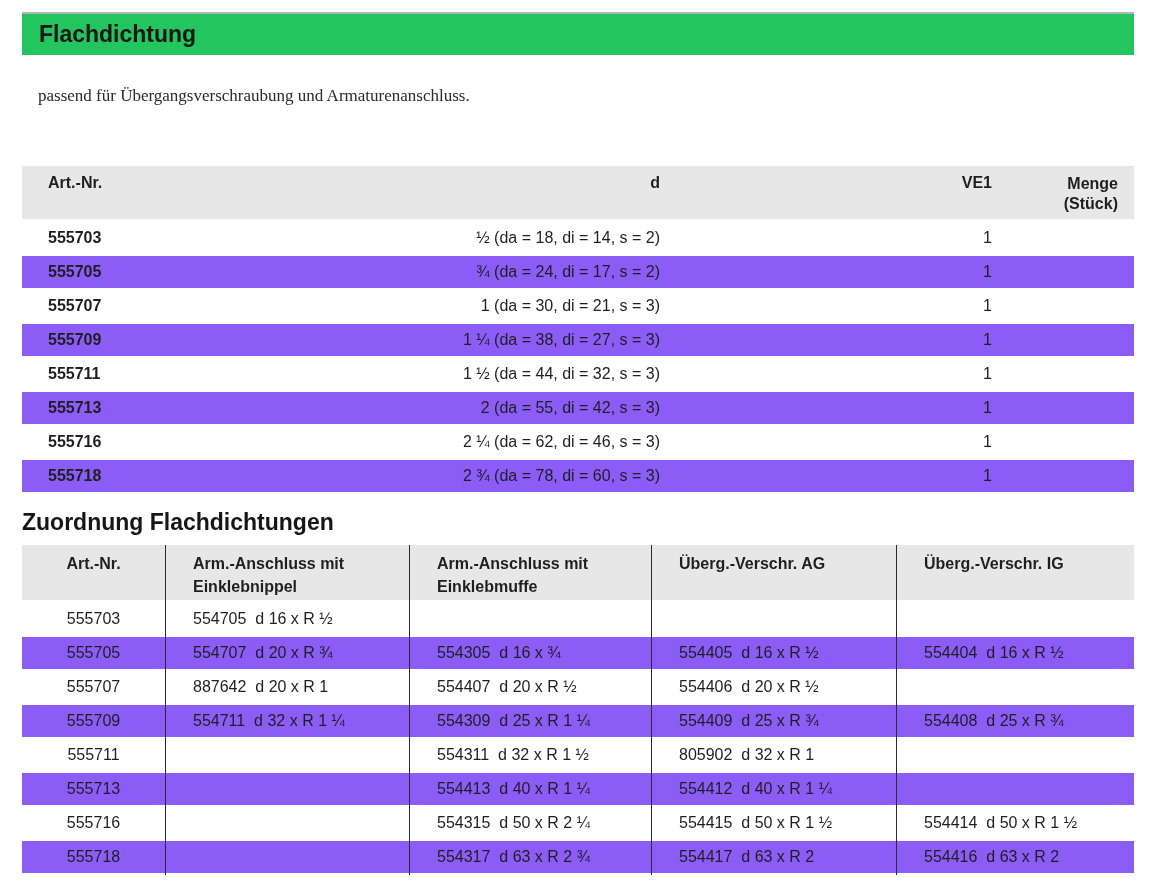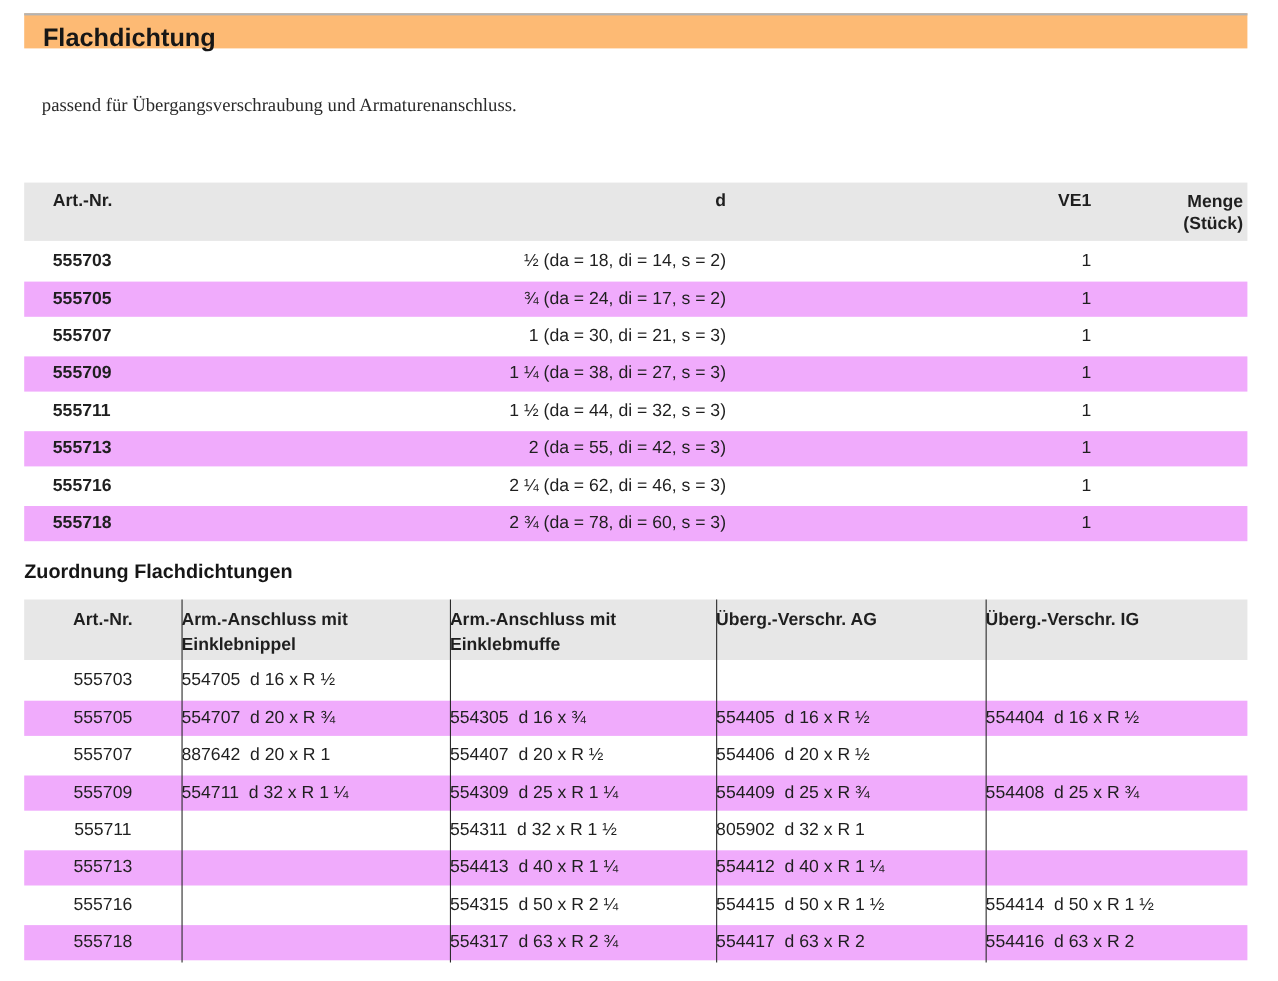--- a/index.html
+++ b/index.html
@@ -2,59 +2,59 @@
 <html><head>
 <meta charset="utf-8">
 <style>
   html,body{margin:0;padding:0;background:#ffffff;}
   body{
     width:1162px;height:892px;position:relative;
     font-family:"Liberation Sans","DejaVu Sans",sans-serif;
     color:#1f1f1f;-webkit-font-smoothing:antialiased;
   }
   .titlebar{
-    position:absolute;left:22px;top:12px;width:1112px;height:32px;
-    background:#fdba74;border-top:2px solid #b3b3b3;box-sizing:border-box;
+    position:absolute;left:22px;top:12px;width:1112px;height:43px;
+    background:#22c55e;border-top:2px solid #b3b3b3;box-sizing:border-box;
   }
   .titlebar h1{
     margin:0;font-size:23px;font-weight:bold;line-height:40px;padding-left:17px;color:#161616;
   }
   .intro{
     position:absolute;left:38px;top:86px;margin:0;font-size:17px;color:#2a2a2a;font-family:Liberation Serif, serif;
   }
 
   
   .t1{position:absolute;left:22px;top:166px;width:1112px;}
   .t1-grid{display:grid;grid-template-columns:200px 440px 330px 142px;box-sizing:border-box;}
   .t1-head{
     background:#e7e7e7;height:53px;font-weight:bold;font-size:16px;
     padding-top:8px;box-sizing:border-box;margin-bottom:3px;
   }
   .t1 .c-art{padding-left:26px;text-align:left;}
   .t1 .c-d{text-align:right;padding-right:2px;}
   .t1 .c-ve{text-align:right;}
-  .t1 .c-menge{text-align:right;padding-right:4px;line-height:20px;}
+  .t1 .c-menge{text-align:right;padding-right:16px;line-height:20px;}
   .t1-row{height:32px;line-height:32px;font-size:16px;margin-bottom:2px;}
   .t1-row .c-art{font-weight:bold;}
-  .stripe{background:#f0abfc;}
+  .stripe{background:#8b5cf6;}
 
   
   .sec2{
-    position:absolute;left:22px;top:509px;margin:0;font-size:18px;font-weight:bold;color:#161616;
+    position:absolute;left:22px;top:509px;margin:0;font-size:23px;font-weight:bold;color:#161616;
   }
 
   
   .t2{position:absolute;left:22px;top:545px;width:1112px;height:330px;}
   .t2-grid{display:grid;grid-template-columns:143px 244px 242px 245px 238px;box-sizing:border-box;}
   .t2-head{
     background:#e7e7e7;height:55px;font-weight:bold;font-size:16px;
     padding-top:7px;box-sizing:border-box;margin-bottom:3px;line-height:23px;
   }
   .t2 .c0{text-align:center;}
-  .t2 .cx{padding-left:0;text-align:left;}
+  .t2 .cx{padding-left:28px;text-align:left;}
   .t2-row{height:32px;line-height:32px;font-size:16px;margin-bottom:2px;}
   .pre{white-space:pre;}
   .vline{position:absolute;top:0;width:1px;height:330px;background:#2b2b2b;}
   .vl1{left:143px;} .vl2{left:387px;} .vl3{left:629px;} .vl4{left:874px;}
   .hline2{display:block;}
 </style>
 </head>
 <body>
 
 <div>

